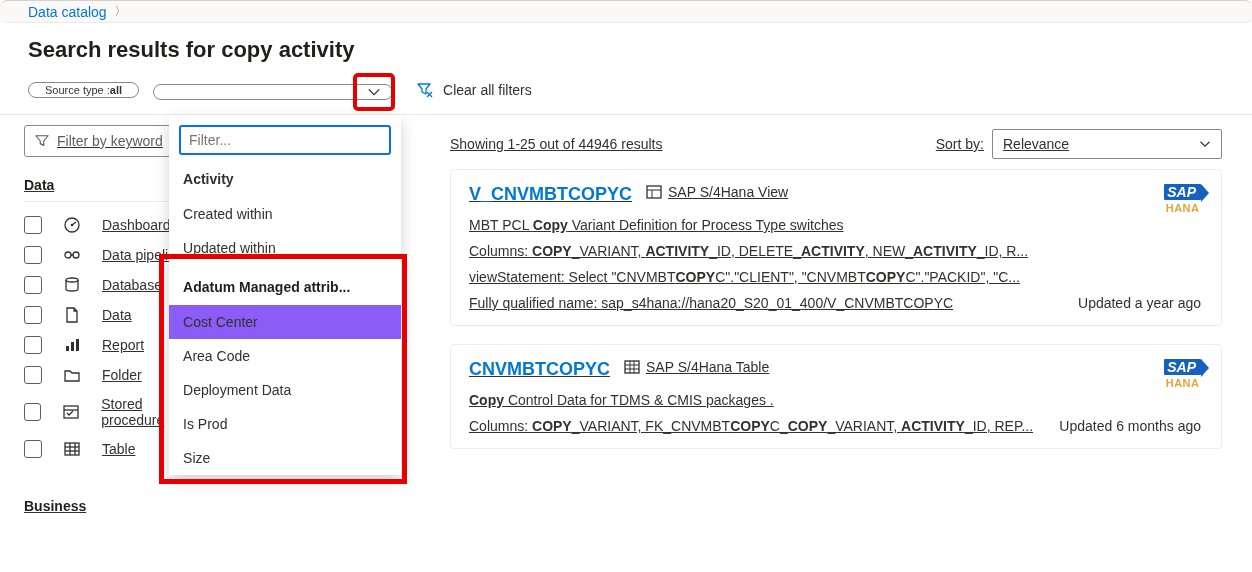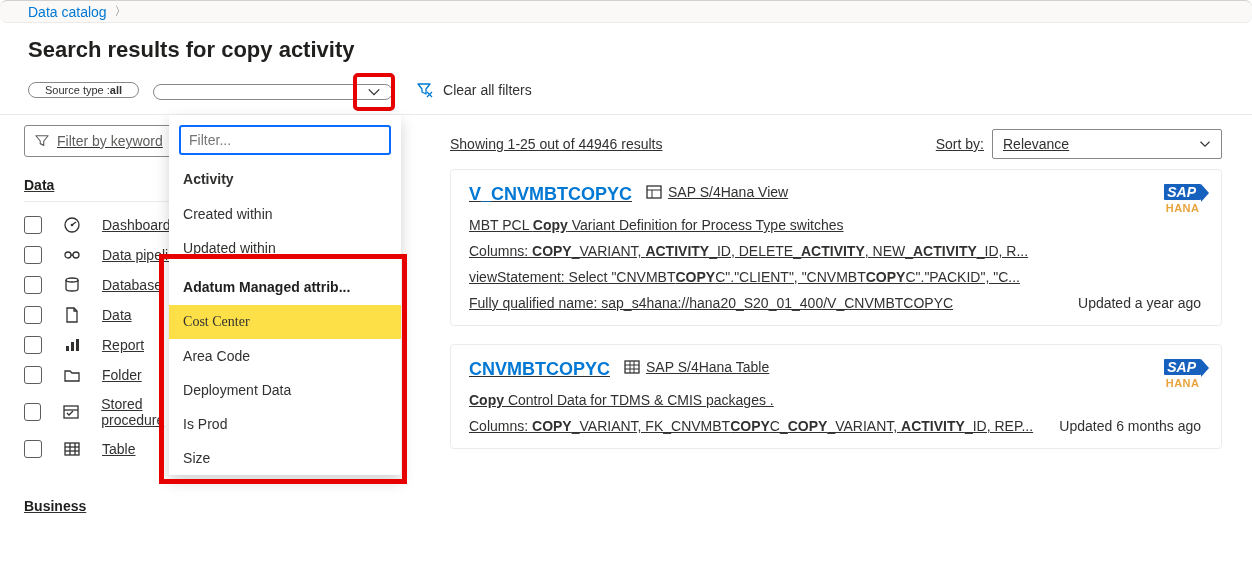--- a/index.html
+++ b/index.html
@@ -227,21 +227,21 @@
   .dd-section-title {
     font-weight: 700;
     padding: 6px 14px 10px 14px;
     font-size: 14px;
   }
   .dd-item {
     padding: 9px 14px;
     font-size: 14px;
     cursor: pointer;
   }
-  .dd-item.hover { background: #fde047; font-family: Liberation Serif, serif; }
+  .dd-item.hover { background: #8b5cf6; }
   .dd-group {
     font-weight: 600;
     padding: 14px 14px 10px 14px;
     font-size: 14px;
     color: #201f1e;
   }
   .red-highlight-panel {
     outline: 5px solid #e60000;
     outline-offset: 0;
     pointer-events: none;

